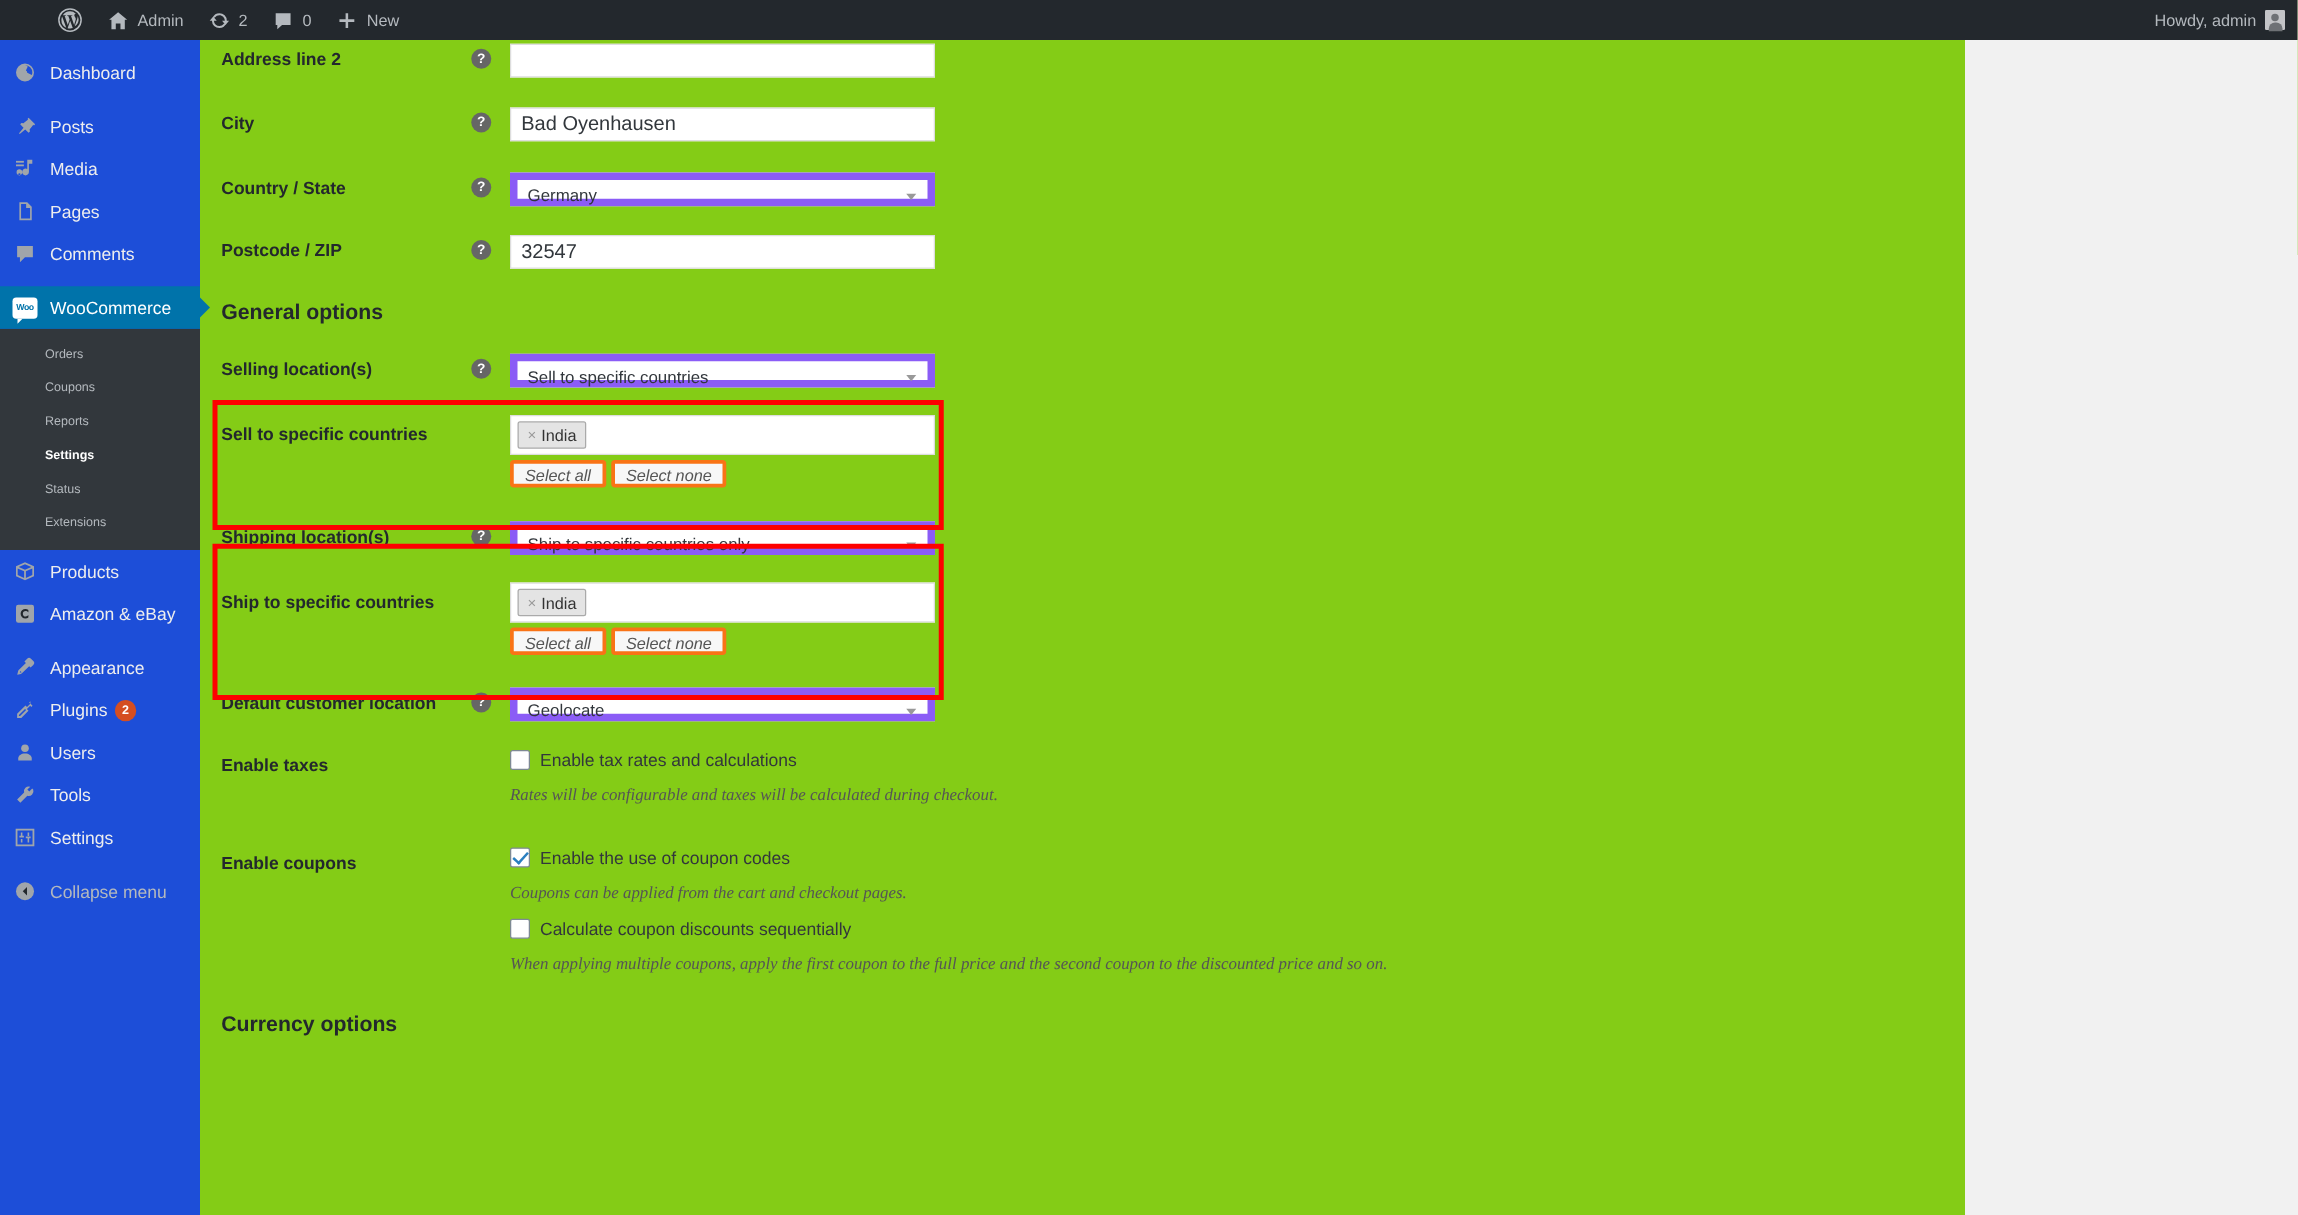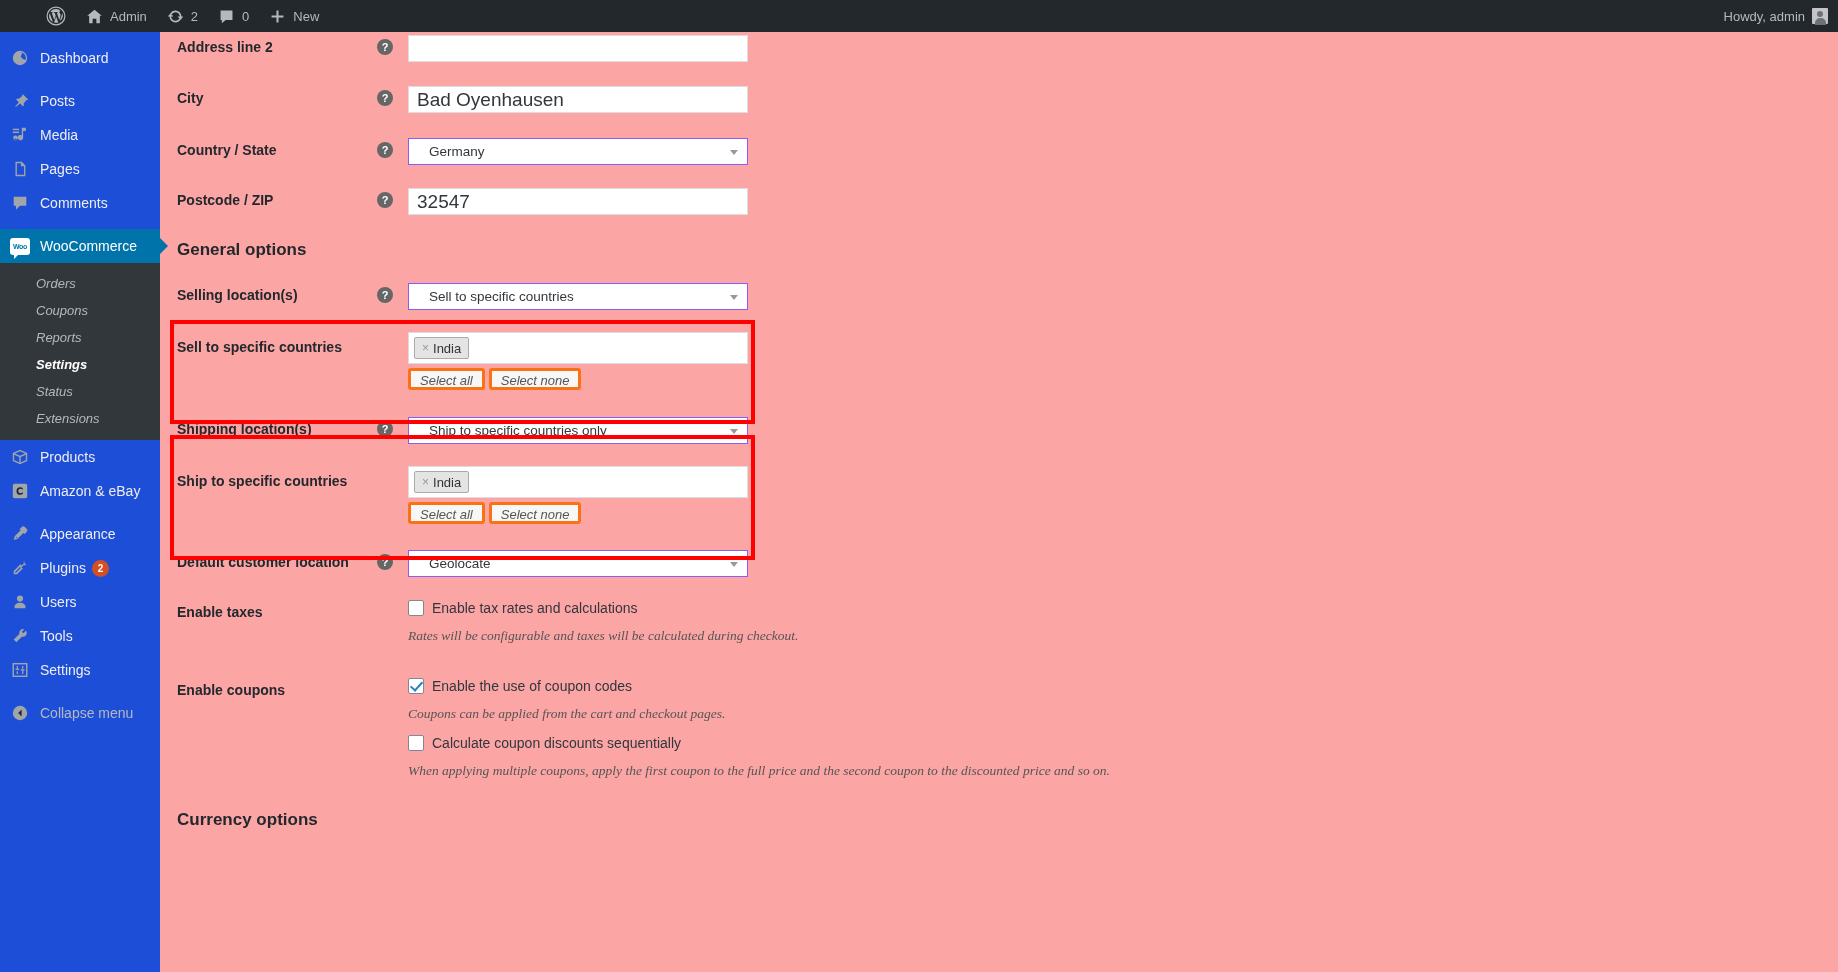--- a/index.html
+++ b/index.html
@@ -71,21 +71,21 @@
     content: ""; position: absolute; right: -8px; top: 50%;
     margin-top: -8px; width: 0; height: 0;
     border-top: 8px solid transparent;
     border-bottom: 8px solid transparent;
     border-left: 8px solid #0073aa;
   }
   .menu-sep { height: 9px; }
   .submenu { background: #32373c; padding: 7px 0 8px 0; }
   .submenu-item {
     display: block; padding: 5px 0 5px 36px;
-    font-size: 13px; color: #b4b9be; line-height: 17px; font-style: italic;
+    font-size: 10px; color: #b4b9be; line-height: 17px;
   }
   .submenu-item.active { color: #fff; font-weight: bold; }
   .count-badge {
     display: inline-block; min-width: 17px; height: 17px;
     line-height: 17px; text-align: center;
     background: #d54e21; color: #fff;
     border-radius: 9px; font-size: 10px;
     margin-left: 6px; padding: 0 5px; font-weight: bold;
   }
   .woo-glyph {
@@ -99,22 +99,22 @@
   .woo-glyph::after {
     content: ""; position: absolute; left: 4px; bottom: -4px;
     width: 0; height: 0;
     border-left: 4px solid #fff;
     border-bottom: 4px solid transparent;
   }
 
   
   #content {
     position: absolute; top: 32px; left: 160px;
-    width: 1678px; height: 940px;
-    background: #fca5a5;
+    width: 1412px; height: 940px;
+    background: #84cc16;
     overflow: hidden;
   }
   .form-row {
     position: absolute;
     display: flex; align-items: flex-start;
   }
   .row-label {
     width: 200px;
     font-size: 14px; font-weight: bold; color: #23282d;
     line-height: 24px; padding-right: 10px;
@@ -125,29 +125,29 @@
     border-radius: 50%;
     background: #666;
     color: #fff; font-size: 11px; font-weight: bold;
     display: flex; align-items: center; justify-content: center;
     line-height: 1;
   }
   .help-tip.spacer { background: none; }
   .txt-input {
     width: 340px; height: 27px;
     border: 1px solid #ddd; background: #fff;
-    font-size: 19px; color: #32373c;
+    font-size: 16px; color: #32373c;
     padding: 0 8px; line-height: 25px;
     font-family: "Liberation Sans", sans-serif;
   }
   .sel-input {
     width: 340px; height: 27px;
-    border: 1px solid #8b5cf6; background: #fff;
+    border: 6px solid #8b5cf6; background: #fff;
     font-size: 13.5px; color: #32373c;
-    padding: 0 20px; line-height: 25px;
+    padding: 0 8px; line-height: 25px;
     position: relative;
   }
   .sel-input .caret {
     position: absolute; right: 9px; top: 11px;
     width: 0; height: 0;
     border-left: 4px solid transparent;
     border-right: 4px solid transparent;
     border-top: 5px solid #999;
   }
   .section-head {

